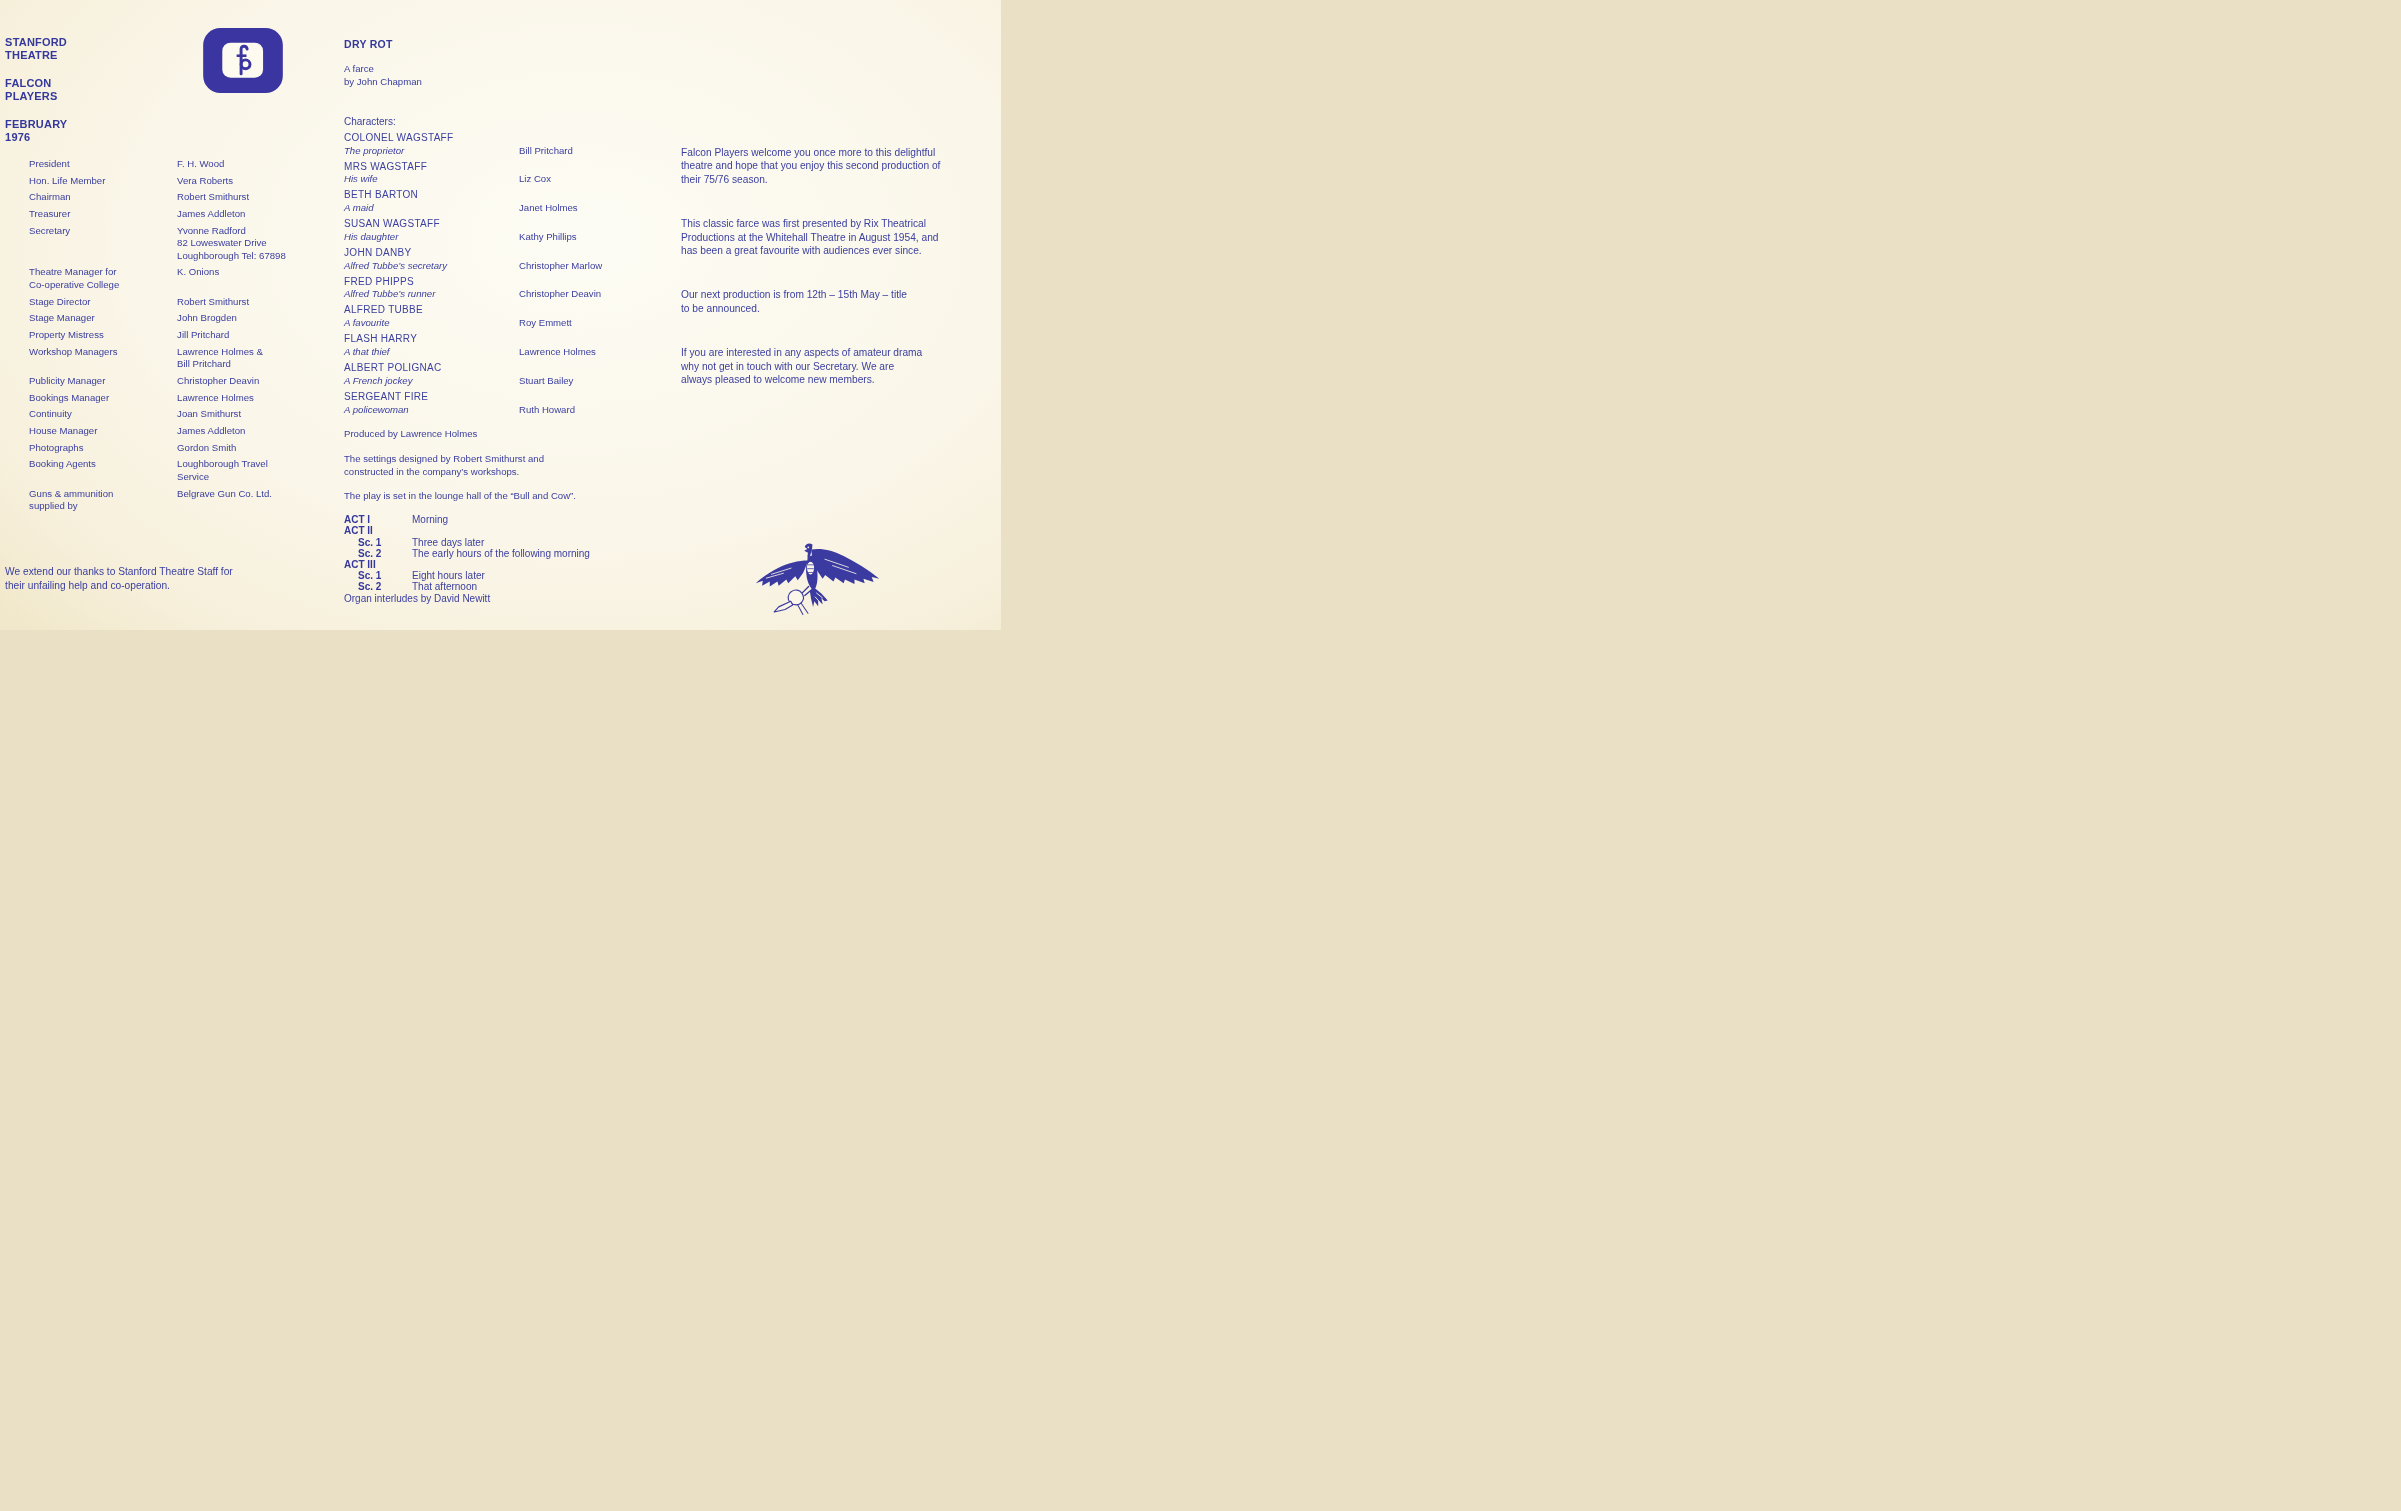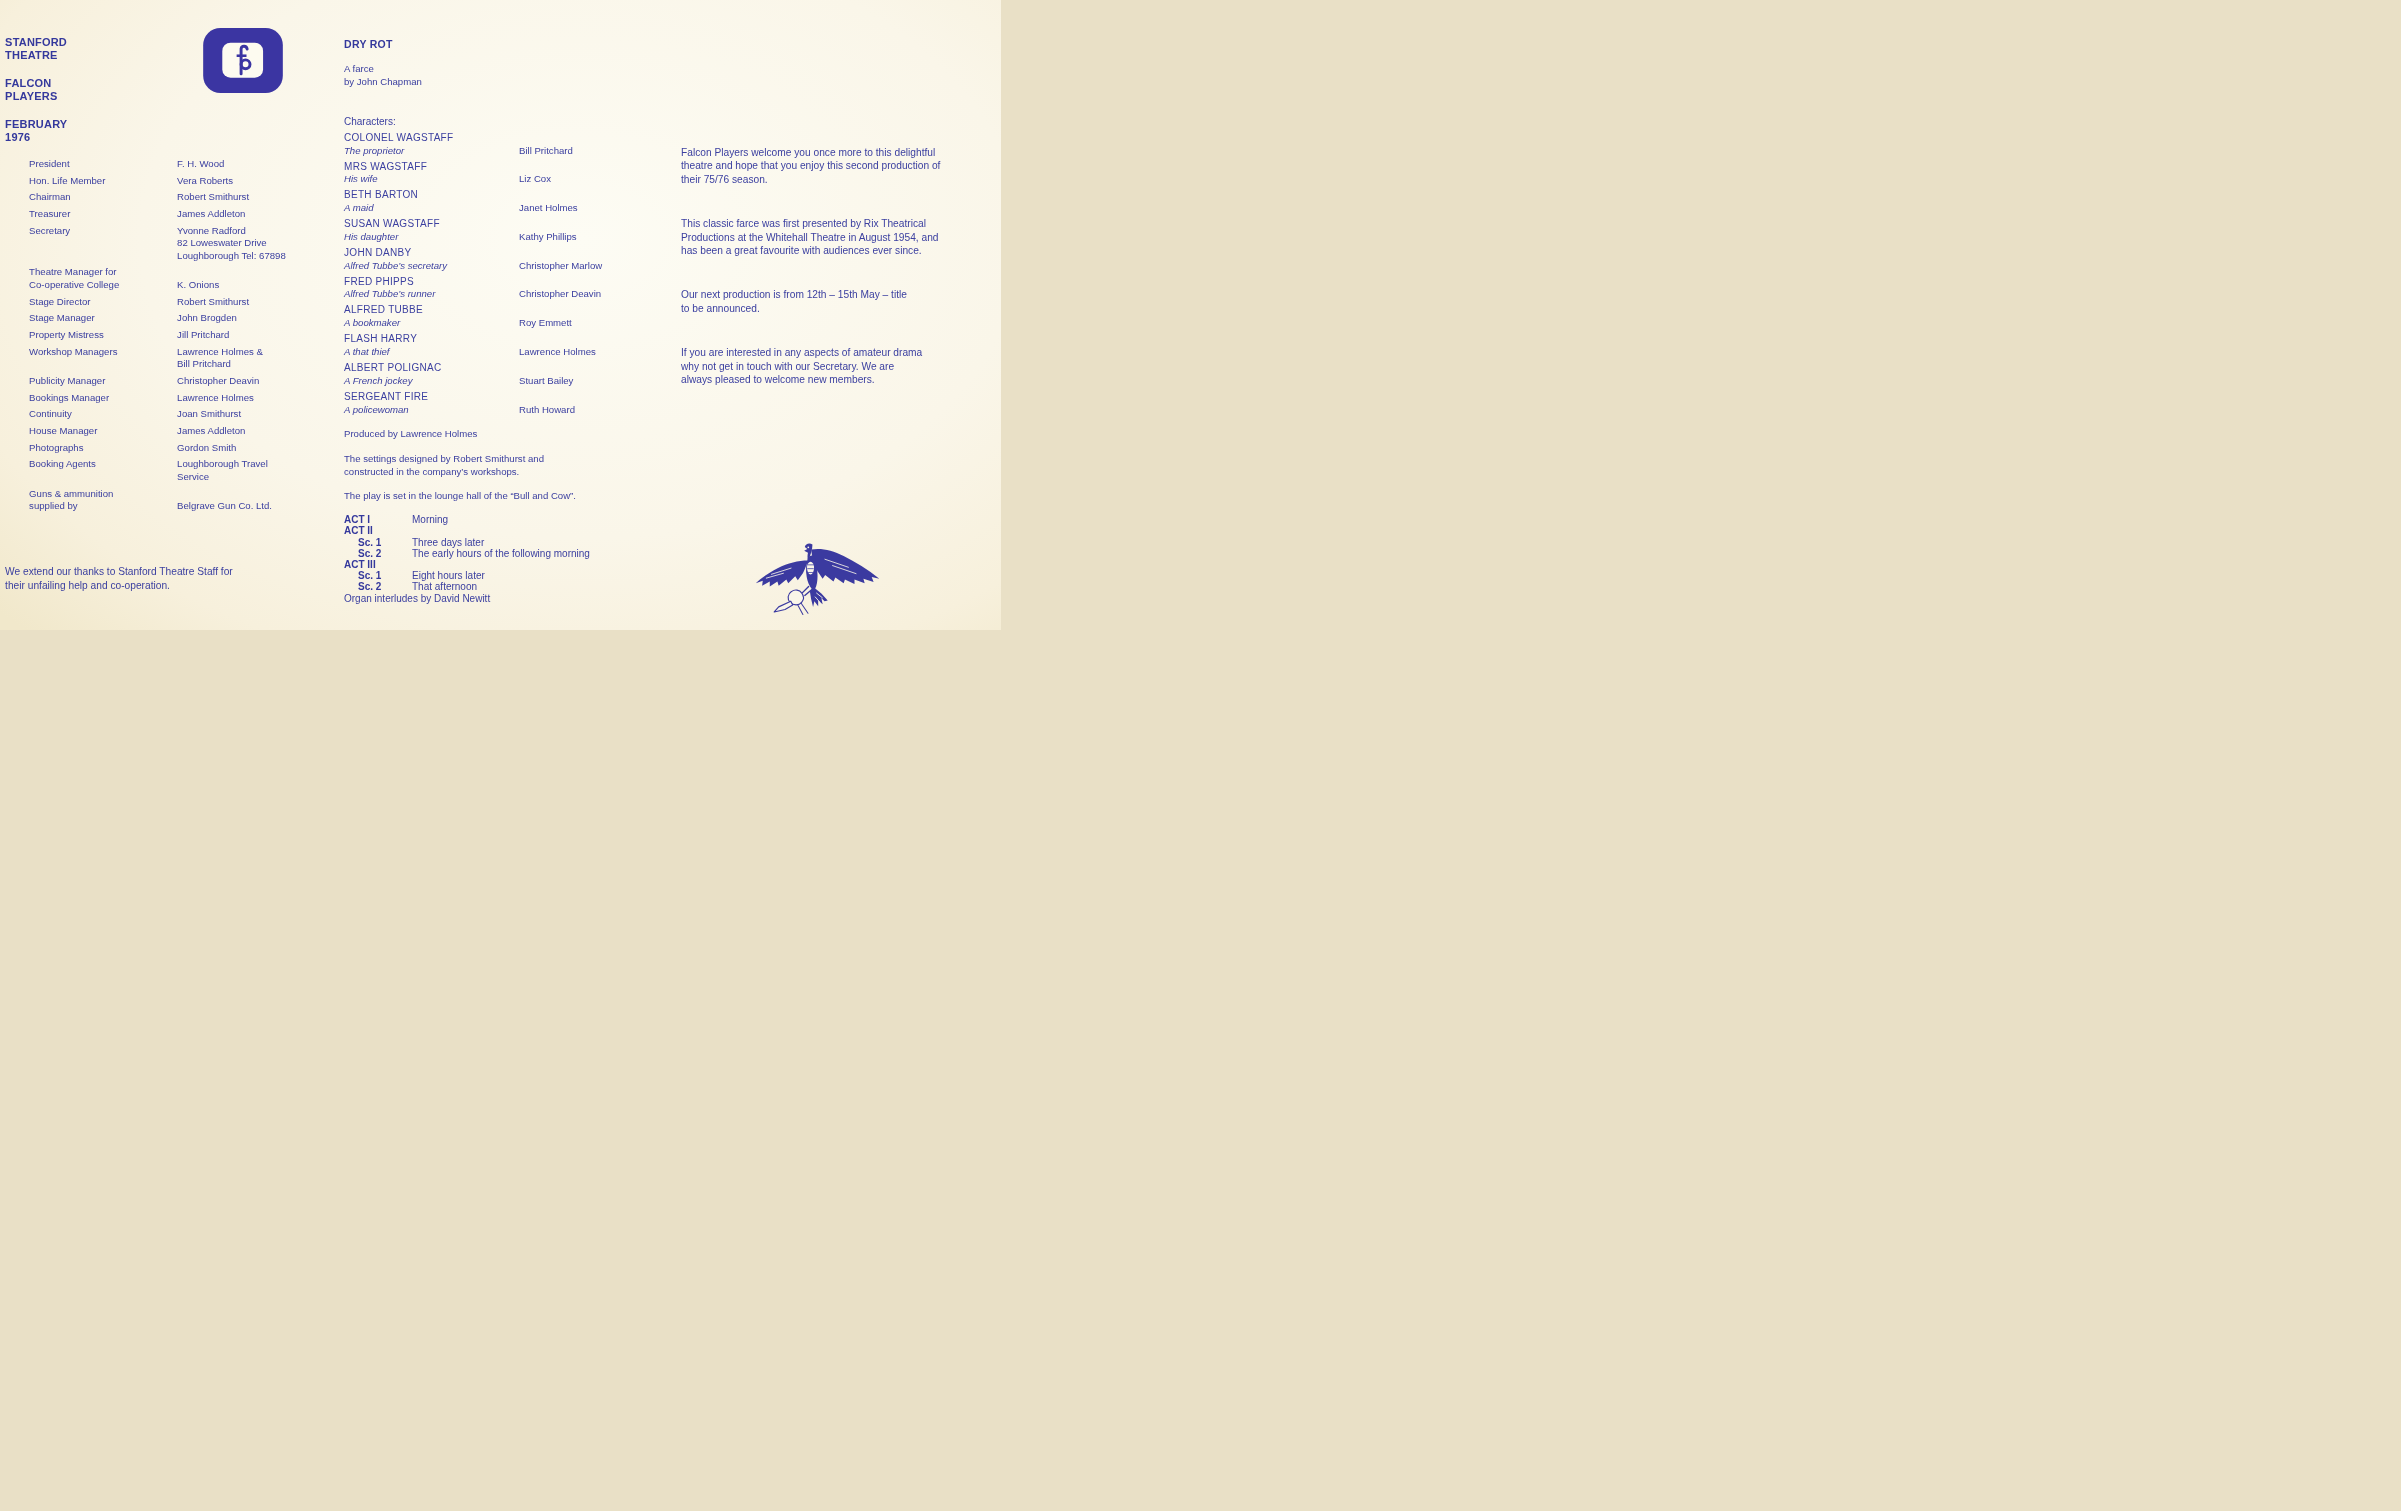--- a/index.html
+++ b/index.html
@@ -12,21 +12,21 @@
     overflow:hidden;
   }
   .org{
     position:absolute;left:5.1px;
     white-space:pre-line;
     font-weight:bold;font-size:11px;line-height:13.4px;
     color:#34389c;letter-spacing:0.2px;
   }
   .committee{position:absolute;left:5.1px;top:158px;width:311px;}
   .crow{display:flex;margin-bottom:4.2px;align-items:flex-start;padding-left:24px;}
-  .crow.align-end{align-items:flex-end;}
+  .crow.align-end{}
   .crow .role{width:148px;flex:none;white-space:pre-line;font-size:9.6px;line-height:12.5px;}
   .crow .cname{flex:1;white-space:pre-line;font-size:9.6px;line-height:12.5px;}
   .thanks{position:absolute;left:5.1px;top:565px;width:294px;white-space:pre-line;font-size:10.2px;line-height:13.7px;}
   .logo{position:absolute;left:203px;top:28px;width:80px;height:65px;}
   .col-mid{position:absolute;left:344px;top:38px;width:327px;}
   .play-title{font-weight:bold;font-size:10.5px;line-height:12.8px;letter-spacing:0.3px;color:#34389c;}
   .play-subtitle{margin-top:12px;white-space:pre-line;font-size:9.6px;line-height:12.8px;}
   .chars-label{margin-top:28px;font-size:10px;line-height:12.8px;}
   .char-list{margin-top:2.6px;}
   .char-entry{margin-bottom:3.2px;}
@@ -194,21 +194,21 @@
       <div class="char-entry">
         <div class="char-name">FRED PHIPPS</div>
         <div class="char-row">
             <div class="char-desc">Alfred Tubbe’s runner</div>
             <div class="char-actor">Christopher Deavin</div>
           </div>
       </div>
       <div class="char-entry">
         <div class="char-name">ALFRED TUBBE</div>
         <div class="char-row">
-            <div class="char-desc">A bookmaker</div>
+            <div class="char-desc">A favourite</div>
             <div class="char-actor">Roy Emmett</div>
           </div>
       </div>
       <div class="char-entry">
         <div class="char-name">FLASH HARRY</div>
         <div class="char-row">
             <div class="char-desc">A that thief</div>
             <div class="char-actor">Lawrence Holmes</div>
           </div>
       </div>

